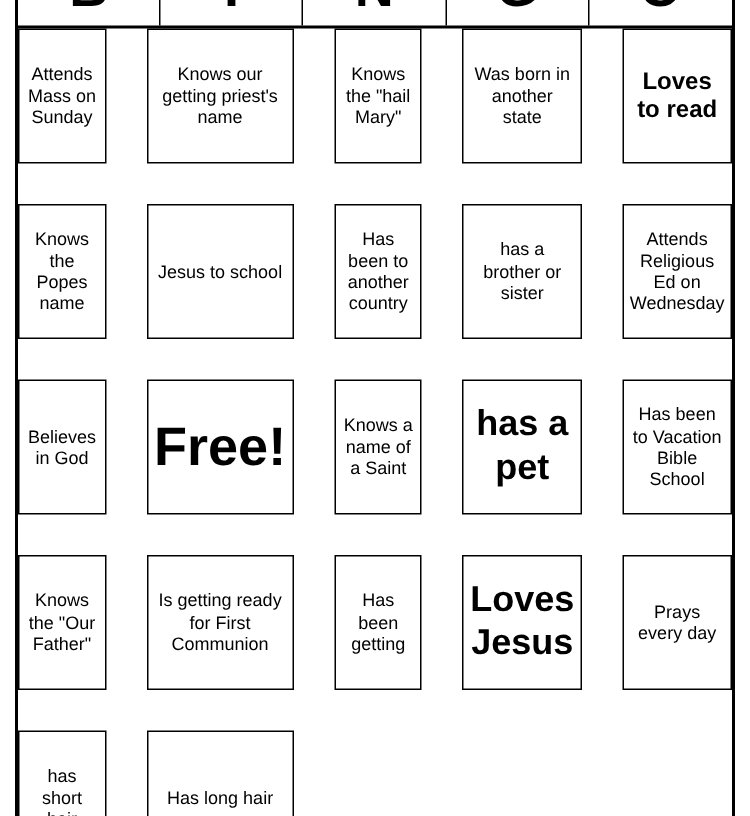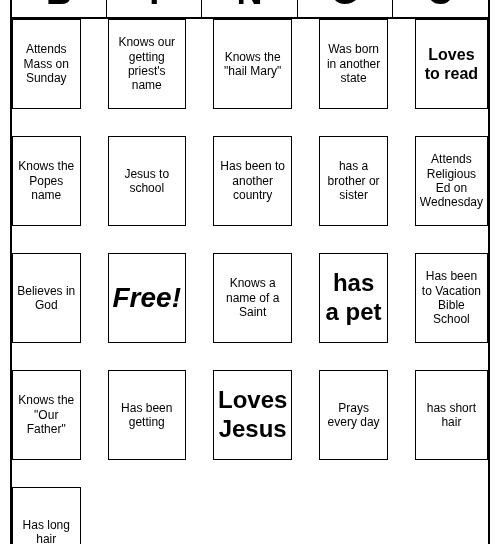--- a/index.html
+++ b/index.html
@@ -59,23 +59,22 @@
       font-size: 12px;
       line-height: 1.2;
     }
 
     .bingo-cell.large-text {
       font-size: 16px;
       font-weight: bold;
     }
 
     .bingo-cell.free {
-      font-size: 28px;
+      font-size: 36px;
       font-weight: bold;
-      font-style: italic;
     }
 
     .bingo-cell.extra-large {
       font-size: 24px;
       font-weight: bold;
       text-align: center;
     }
   </style>
 </head>
 <body>
@@ -98,19 +97,20 @@
       <div class="bingo-cell">Jesus to school</div>
       <div class="bingo-cell">Has been to another country</div>
       <div class="bingo-cell">has a brother or sister</div>
       <div class="bingo-cell">Attends Religious Ed on Wednesday</div>
       <div class="bingo-cell">Believes in God</div>
       <div class="bingo-cell free">Free!</div>
       <div class="bingo-cell">Knows a name of a Saint</div>
       <div class="bingo-cell extra-large">has a pet</div>
       <div class="bingo-cell">Has been to Vacation Bible School</div>
       <div class="bingo-cell">Knows the "Our Father"</div>
+      <div class="bingo-cell">Is getting ready for First Communion</div>
       <div class="bingo-cell">Has been getting</div>
       <div class="bingo-cell extra-large">Loves Jesus</div>
       <div class="bingo-cell">Prays every day</div>
       <div class="bingo-cell">has short hair</div>
       <div class="bingo-cell">Has long hair</div>
     </div>
 </div>
 
 </body></html>

